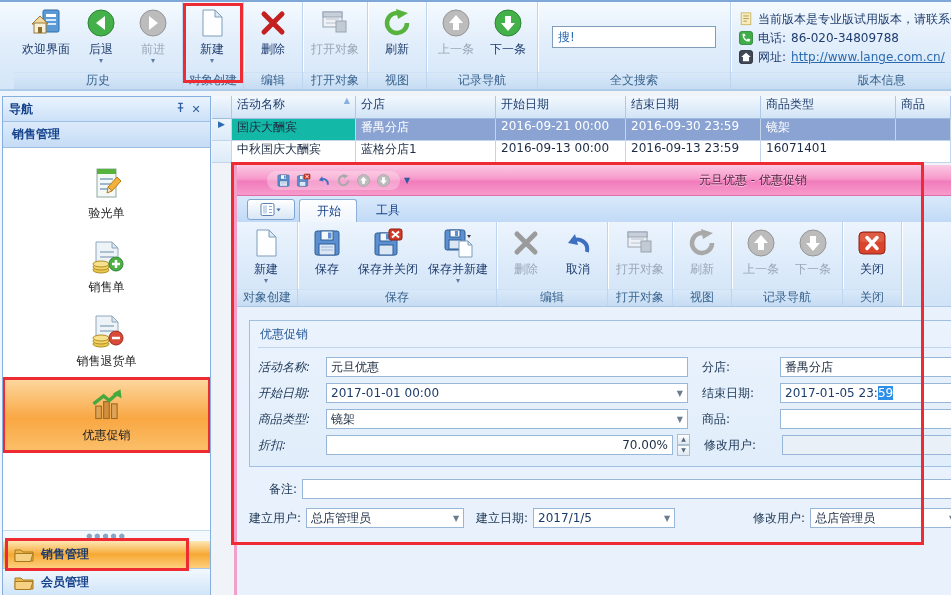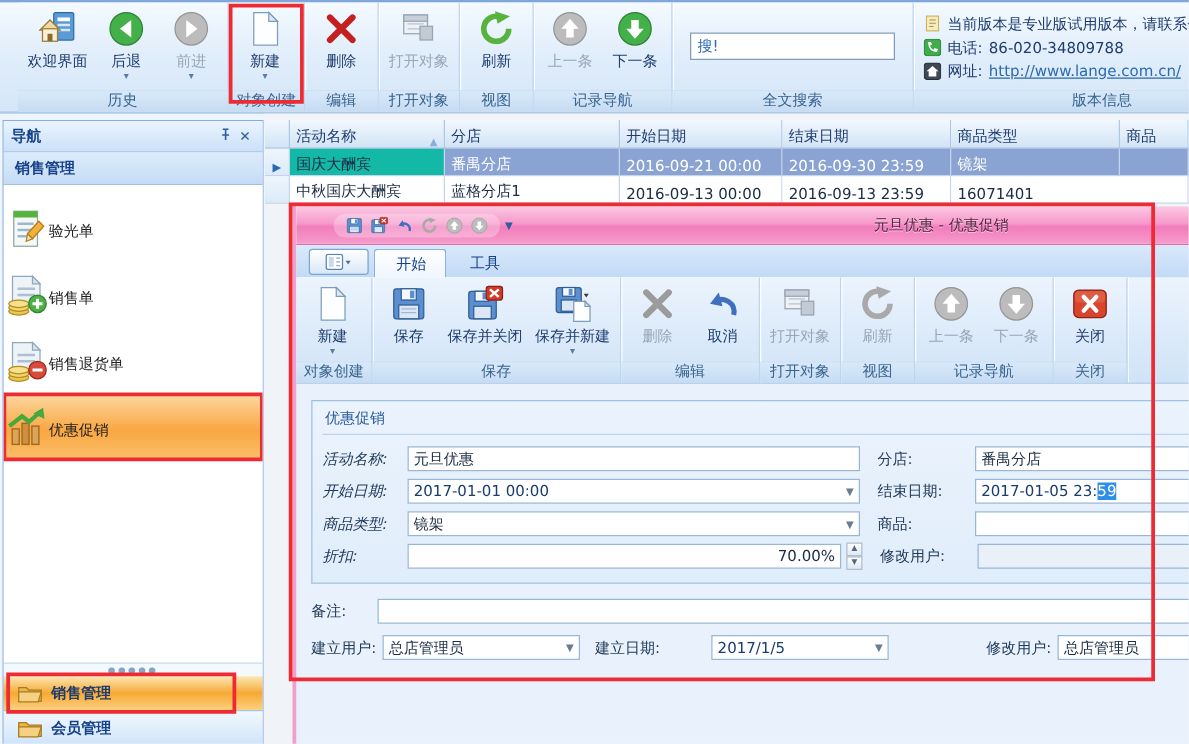--- a/index.html
+++ b/index.html
@@ -49,21 +49,21 @@
   .nav-titlebar{height:24px;display:flex;align-items:center;
     background:linear-gradient(180deg,#eaf4fe,#cbe0f8);border-bottom:1px solid #9dbfe4;
     padding:0 6px;}
   .nav-title{font-weight:bold;color:#15428b;flex:1;}
   .nav-tb-ic{width:16px;text-align:center;color:#2d5d9e;font-weight:bold;cursor:pointer;font-size:11px;}
   .nav-section{height:25px;line-height:25px;font-weight:bold;color:#15428b;
     background:linear-gradient(180deg,#ddebfb,#c5dcf5);border-bottom:1px solid #9dbfe4;
     padding-left:9px;}
   .nav-items{flex:1;display:flex;flex-direction:column;align-items:center;
     padding-top:8px;background:#fff;overflow:hidden;}
-  .nav-item{width:100%;display:flex;align-items:center;
+  .nav-item{width:100%;display:flex;flex-direction:column;align-items:center;
     padding:9px 0 8px 0;cursor:pointer;position:relative;box-sizing:border-box;}
   .nav-item .icon36{width:36px;height:36px;}
   .nav-item .icon36 svg{width:100%;height:100%;}
   .nav-item-label{margin-top:4px;color:#222;}
   .nav-item.active{background:linear-gradient(180deg,#fdd9a2 0%,#f9a743 55%,#fbc06a 100%);
     outline:3px solid #ee2b32;outline-offset:-2px;}
   .splitter{height:10px;display:flex;align-items:center;justify-content:center;
     color:#8aa5c4;font-size:7px;letter-spacing:2px;background:#f4f9fe;border-top:1px solid #c8dcf0;}
   .folder-row{height:27px;display:flex;align-items:center;gap:7px;padding-left:11px;
     font-weight:bold;color:#1e3c6e;position:relative;cursor:pointer;flex-shrink:0;}
@@ -72,21 +72,21 @@
   .folder-row.active{background:linear-gradient(180deg,#fde7b5 0%,#f6a934 50%,#fdd07f 100%);}
   .folder-row.blue{background:linear-gradient(180deg,#f2f8fe,#cfe4f9);border-top:1px solid #a7c6e8;color:#15428b;}
   .annot-box{position:absolute;left:2px;top:-3px;width:178px;height:27px;
     border:3px solid #ee2b32;pointer-events:none;z-index:5;}
   
   .content{flex:1;position:relative;overflow:hidden;background:#f0f4f9;}
   .grid{position:absolute;left:1px;top:5px;right:0;}
   .grid-row{display:flex;height:22px;}
   .grid-row.header{height:23px;}
   .gcell{border-right:1px solid #c3d5ea;border-bottom:1px solid #c3d5ea;
-    display:flex;align-items:flex-end;padding:0 5px;white-space:nowrap;overflow:hidden;
+    display:flex;align-items:flex-start;padding:0 5px;white-space:nowrap;overflow:hidden;
     box-sizing:border-box;flex-shrink:0;background:#fff;color:#1c2c44;}
   .header .gcell{background:linear-gradient(180deg,#f2f8fe 0%,#e2eefa 50%,#d2e4f6 100%);
     color:#1e3c6e;border-right:1px solid #aec8e6;border-bottom:1px solid #9dbce0;}
   .gsel{width:20px;justify-content:center;padding:0;background:linear-gradient(180deg,#eef5fc,#dcebf9);}
   .row-arrow{color:#2a6ab0;font-size:9px;}
   .sort-ic{margin-left:auto;color:#88aede;font-size:8px;}
   .grid-row.selected .gcell{background:#8aa3d3;color:#fff;}
   .grid-row.selected .gcell.focus{background:#14b8a6;color:#1c2c44;}
   .grid-row.selected .gsel{background:linear-gradient(180deg,#eef5fc,#dcebf9);}
   
@@ -130,21 +130,21 @@
   .fx{flex:1;min-width:0;}
   .navyt{color:#1b3c6e;}
   .dd{margin-left:auto;color:#6a7c90;font-size:8px;padding-left:4px;}
   .txtsel{background:#2f8fe8;color:#fff;}
   .spin{margin-left:4px;display:flex;flex-direction:column;width:13px;flex-shrink:0;}
   .spin span{height:9px;line-height:8px;font-size:6px;text-align:center;color:#55677c;
     border:1px solid #aebfd2;background:linear-gradient(#fcfdfe,#dfe8f1);cursor:pointer;}
   .finput.disabled{background:#e9f0f8;}
   .remark-row{display:flex;align-items:center;height:26px;margin-top:9px;}
   .audit-row{display:flex;align-items:center;height:26px;margin-top:3px;}
-  .alabel{flex-shrink:0;color:#203a58;margin-right:5px;white-space:nowrap;}
+  .alabel{flex-shrink:0;color:#203a58;margin-right:5px;white-space:nowrap;text-align:right;}
 </style>
 </head>
 <body>
 
 <div class="ribbon">
   <div id="ribbon-groups" style="display:flex;padding-left:14px;">
       <div class="rgroup">
         <div class="rgroup-buttons">
           <div class="rbtn">
             <span class="icon32"><svg viewBox="0 0 32 32">
@@ -663,21 +663,21 @@
                 <span></span>
               </span>
           </div>
           <div class="audit-row">
             <span class="alabel">建立用户:</span>
             <span class="finput" style="width:148px;flex-shrink:0;">
                 <span>总店管理员</span>
                 <span class="dd">▼</span>
               </span>
             <span class="alabel" style="margin-left:12px;">建立日期:</span>
-            <span class="finput" style="width:132px;flex-shrink:0;margin-left:36px;">
+            <span class="finput" style="width:132px;flex-shrink:0;">
                 <span class="navyt">2017/1/5</span>
                 <span class="dd">▼</span>
               </span>
             <span class="alabel" style="margin-left:78px;">修改用户:</span>
             <span class="finput" style="width:140px;flex-shrink:0;">
                 <span>总店管理员</span>
                 <span class="dd">▼</span>
               </span>
 
           </div>

